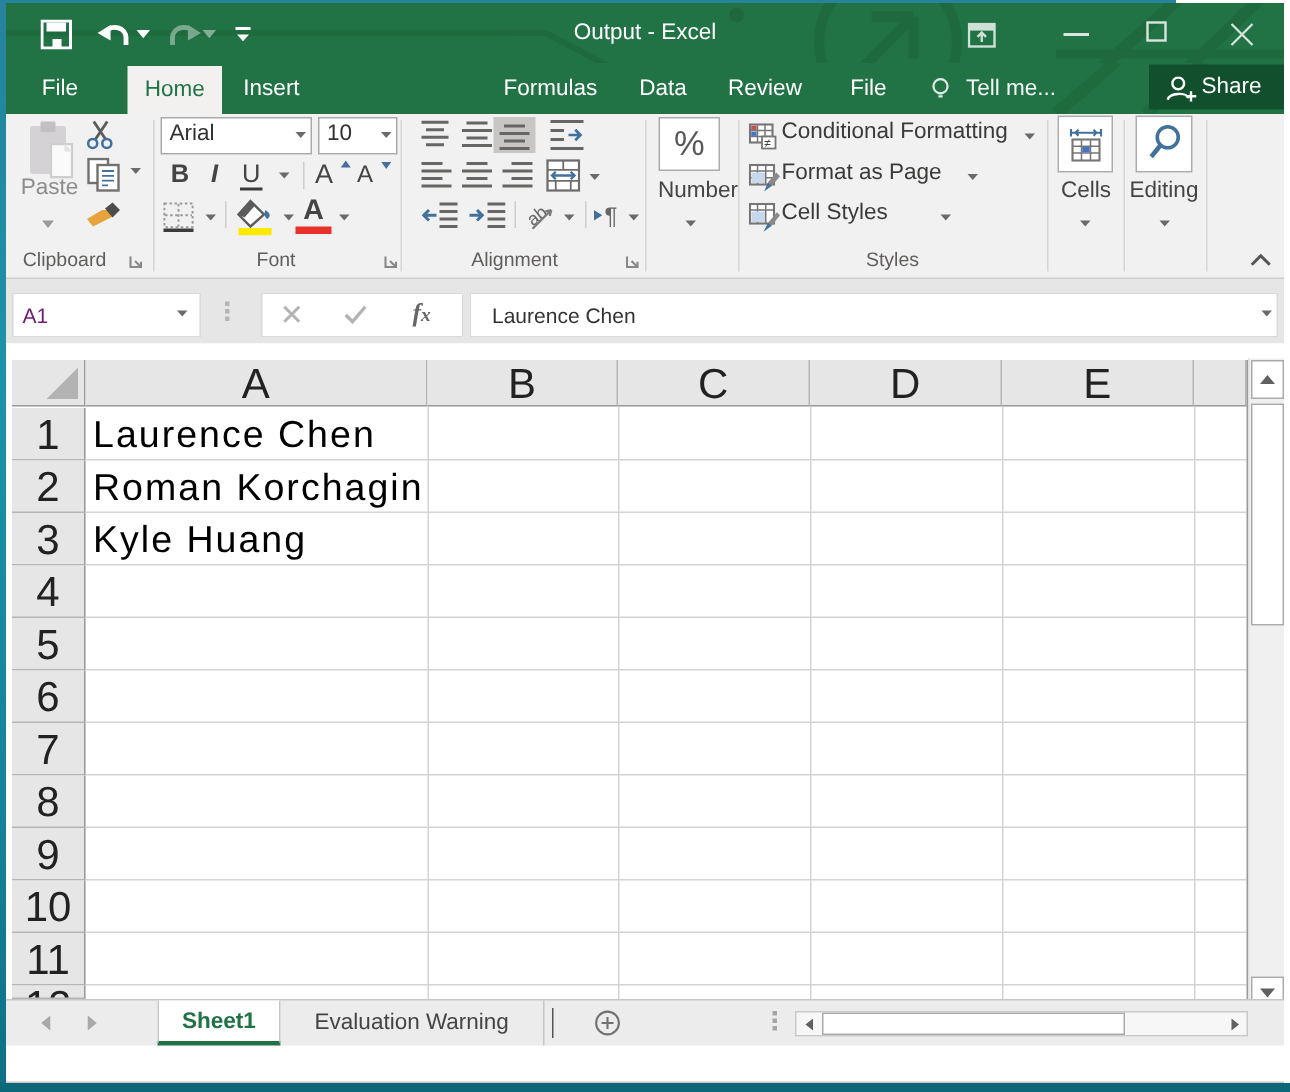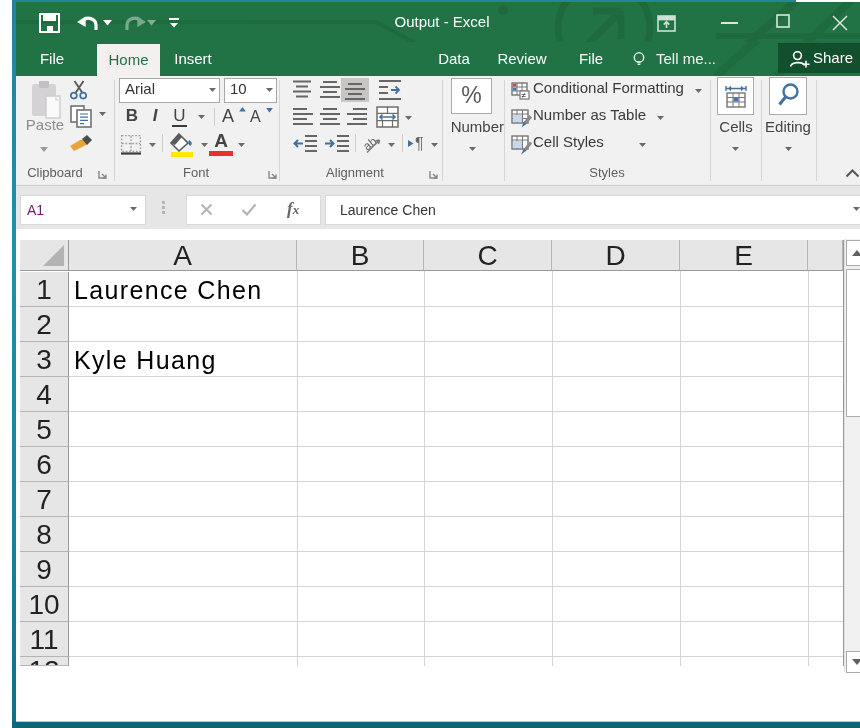--- a/index.html
+++ b/index.html
@@ -1,17 +1,17 @@
 <!DOCTYPE html>
 <html><head>
 <meta charset="utf-8">
 <style>
 * { margin:0; padding:0; box-sizing:border-box; }
 body { width:860px; height:728px; overflow:hidden; font-family:"Liberation Sans", sans-serif; }
-.stage { position:absolute; left:12px; top:0; width:784px; height:728px; background:linear-gradient(180deg,#26839b 0%,#1b93a8 35%,#158299 75%,#0e7084 100%); }
+.stage { position:absolute; left:0; top:0; width:784px; height:728px; background:linear-gradient(180deg,#26839b 0%,#1b93a8 35%,#158299 75%,#0e7084 100%); }
 .abs { position:absolute; }
 
 .win { position:absolute; left:4px; top:2px; width:852px; height:720px; background:#fff; }
 .titlebar { position:absolute; left:4px; top:2px; width:852px; height:40px; background:#217346; overflow:hidden; }
 .tabrow { position:absolute; left:4px; top:42px; width:852px; height:34px; background:#217346; }
 .tab { position:absolute; top:0; height:34px; line-height:34px; color:#fff; font-size:15px; text-align:center; }
 .ribbon { position:absolute; left:4px; top:76px; width:852px; height:110px; background:#f1f1f1; border-bottom:1px solid #cdcdcd; overflow:hidden; }
 .rsep { position:absolute; top:4px; width:1px; height:101px; background:#d8d6d4; }
 .glabel { position:absolute; top:89px; font-size:13px; color:#605e5c; text-align:center; }
 .fbar { position:absolute; left:4px; top:186px; width:852px; height:43px; background:#e6e6e6; }
@@ -88,20 +88,21 @@
       </svg>
   </div>
   <div class="tabrow" id="tabrow">
     <svg class="abs" style="left:690px;top:0;" width="162" height="34" viewBox="0 0 162 34">
       <path d="M10 34 L60 -10" stroke="#1d6438" stroke-width="8" opacity="0.5"></path>
       <path d="M70 34 L120 -12" stroke="#1d6438" stroke-width="8" opacity="0.5"></path>
     </svg>
     <div class="tab" style="left:6px;width:60px;">File</div>
     <div class="tab" style="left:81px;top:2px;height:32px;line-height:32px;width:63px;background:#f2f1f0;color:#217346;">Home</div>
     <div class="tab" style="left:146px;width:62px;">Insert</div>
+    <div class="tab" style="left:323px;width:80px;">Formulas</div>
     <div class="tab" style="left:410px;width:56px;">Data</div>
     <div class="tab" style="left:473px;width:66px;">Review</div>
     <div class="tab" style="left:546px;width:58px;">File</div>
     <svg class="abs" style="left:616px;top:9px;" width="14" height="18" viewBox="0 0 14 18">
       <g stroke="#e8f0eb" stroke-width="1.5" fill="none" opacity="0.95">
         <circle cx="7" cy="6.5" r="4.7"></circle>
         <path d="M5.2 11 L8.8 11 M5.6 13.2 L8.4 13.2"></path>
       </g>
     </svg>
     <div class="tab" style="left:632px;width:68px;text-align:right;opacity:0.95;">Tell me...</div>
@@ -298,21 +299,21 @@
     <svg class="abs" style="left:678px;top:12px;" width="9" height="6" viewBox="0 0 9 6">
         <path d="M1 1 L8 1 L4.5 5 Z" fill="#6b6a6a"></path>
       </svg>
     <svg class="abs" style="left:495px;top:33px;" width="22" height="20" viewBox="0 0 22 20">
       <rect x="1" y="1" width="16" height="13" fill="#fff" stroke="#767676" stroke-width="1.4"></rect>
       <path d="M1 5 L17 5 M1 9.5 L17 9.5 M6 1 L6 14 M11.5 1 L11.5 14" stroke="#767676" stroke-width="1"></path>
       <rect x="2" y="6" width="9" height="7" fill="#c8d8ec"></rect>
       <path d="M13 12.5 L18.5 6 L21 8.5 L15.5 15 Z" fill="#8a8a8a"></path>
       <path d="M13 12.5 L15.5 15 L10.5 18.5 Z" fill="#41719c"></path>
     </svg>
-    <div class="abs" style="left:517px;top:30px;font-size:15px;color:#3b3a39;">Number as Table</div>
+    <div class="abs" style="left:517px;top:30px;font-size:15px;color:#3b3a39;">Format as Page</div>
     <svg class="abs" style="left:640px;top:39px;" width="9" height="6" viewBox="0 0 9 6">
         <path d="M1 1 L8 1 L4.5 5 Z" fill="#6b6a6a"></path>
       </svg>
     <svg class="abs" style="left:495px;top:59px;" width="22" height="22" viewBox="0 0 22 22">
       <rect x="1" y="1" width="16" height="13" fill="#fff" stroke="#767676" stroke-width="1.4"></rect>
       <path d="M1 5 L17 5 M6 1 L6 14 M11.5 1 L11.5 14" stroke="#767676" stroke-width="1"></path>
       <rect x="2" y="6" width="9" height="7" fill="#c8d8ec"></rect>
       <path d="M13 13.5 L19 6.5 L21 8.5 L15.5 15.5 Z" fill="#8a8a8a"></path>
       <path d="M13 13.5 L15.5 15.5 L10 19.5 Z" fill="#41719c"></path>
     </svg>
@@ -407,32 +408,55 @@
     <div class="gline" style="left:53px;top:217px;width:774px;height:1px;"></div>
     <div class="gline" style="left:53px;top:252px;width:774px;height:1px;"></div>
     <div class="gline" style="left:53px;top:287px;width:774px;height:1px;"></div>
     <div class="gline" style="left:53px;top:322px;width:774px;height:1px;"></div>
     <div class="gline" style="left:53px;top:357px;width:774px;height:1px;"></div>
     <div class="gline" style="left:53px;top:392px;width:774px;height:1px;"></div>
     <div class="gline" style="left:53px;top:427px;width:774px;height:1px;"></div>
     <div class="abs" style="left:827px;top:11px;width:1px;height:426px;background:#9a9a9a;"></div>
 
     <div class="celltext" style="top:44px;line-height:35px;">Laurence Chen</div>
+    <div class="celltext" style="top:79px;line-height:35px;">Roman Korchagin</div>
     <div class="celltext" style="top:114px;line-height:35px;">Kyle Huang</div>
   </div>
 
   <div class="abs" style="left:832px;top:239px;width:24px;height:433px;background:#f0f0f0;border-left:1px solid #e0e0e0;">
     <div class="abs" style="left:1px;top:1px;width:22px;height:26px;background:#fff;border:1px solid #ababab;"></div>
     <svg class="abs" style="left:6px;top:10px;" width="12" height="8" viewBox="0 0 12 8">
         <path d="M1 7 L6 1 L11 7 Z" fill="#606060"></path>
       </svg>
     <div class="abs" style="left:1px;top:30px;width:22px;height:148px;background:#fff;border:1px solid #ababab;"></div>
     <div class="abs" style="left:1px;top:412px;width:22px;height:22px;background:#fff;border:1px solid #ababab;"></div>
     <svg class="abs" style="left:6px;top:419px;" width="12" height="8" viewBox="0 0 12 8">
         <path d="M1 1 L11 1 L6 7 Z" fill="#606060"></path>
+      </svg>
+  </div>
+  <div class="tabbar" id="tabbar">
+    <svg class="abs" style="left:20px;top:9px;" width="44" height="12" viewBox="0 0 44 12">
+      <path d="M9.5 1 L3.5 6 L9.5 11 Z" fill="#a9a9a9"></path>
+      <path d="M34.5 1 L40.5 6 L34.5 11 Z" fill="#a9a9a9"></path>
+    </svg>
+    <div class="abs" style="left:101px;top:0;width:82px;height:30px;background:#fff;border-left:1px solid #c6c6c6;border-right:1px solid #c6c6c6;border-bottom:3px solid #217346;text-align:center;line-height:28px;font-size:15px;font-weight:bold;color:#217346;">Sheet1</div>
+    <div class="abs" style="left:183px;top:0;width:176px;height:30px;border-right:1px solid #c6c6c6;text-align:center;line-height:30px;font-size:15px;color:#444;">Evaluation Warning</div>
+    <div class="abs" style="left:364px;top:5px;width:1px;height:20px;background:#555;"></div>
+    <svg class="abs" style="left:392px;top:6px;" width="18" height="18" viewBox="0 0 18 18">
+      <circle cx="9" cy="9" r="7.6" fill="none" stroke="#717171" stroke-width="1.4"></circle>
+      <path d="M9 5 L9 13 M5 9 L13 9" stroke="#717171" stroke-width="1.4"></path>
+    </svg>
+    <div class="abs" style="left:511px;top:7px;width:3px;height:3px;background:#a5a5a5;box-shadow:0 5px 0 #a5a5a5, 0 10px 0 #a5a5a5;"></div>
+    <div class="abs" style="left:526px;top:7px;width:302px;height:17px;background:#f7f7f7;border:1px solid #c9c9c9;"></div>
+    <svg class="abs" style="left:531px;top:11px;" width="8" height="10" viewBox="0 0 8 10">
+        <path d="M7 1 L2 5 L7 9 Z" fill="#606060"></path>
+      </svg>
+    <div class="abs" style="left:544px;top:8px;width:202px;height:15px;background:#fff;border:1px solid #ababab;"></div>
+    <svg class="abs" style="left:816px;top:11px;" width="8" height="10" viewBox="0 0 8 10">
+        <path d="M1 1 L6 5 L1 9 Z" fill="#606060"></path>
       </svg>
   </div>
   <div class="statusbar" id="statusbar">
     <div class="abs" style="left:9px;top:4px;font-size:14px;color:#444;">Ready</div>
     <div class="abs" style="left:499px;top:0;width:40px;height:24px;background:#cacaca;"></div>
     <svg class="abs" style="left:512px;top:5px;" width="15" height="15" viewBox="0 0 15 15">
       <g stroke="#444" stroke-width="1.3" fill="none">
           <rect x="1" y="1" width="13" height="13"></rect>
           <path d="M1 5.3 L14 5.3 M1 9.6 L14 9.6 M5.3 1 L5.3 14 M9.6 1 L9.6 14"></path>
         </g>

